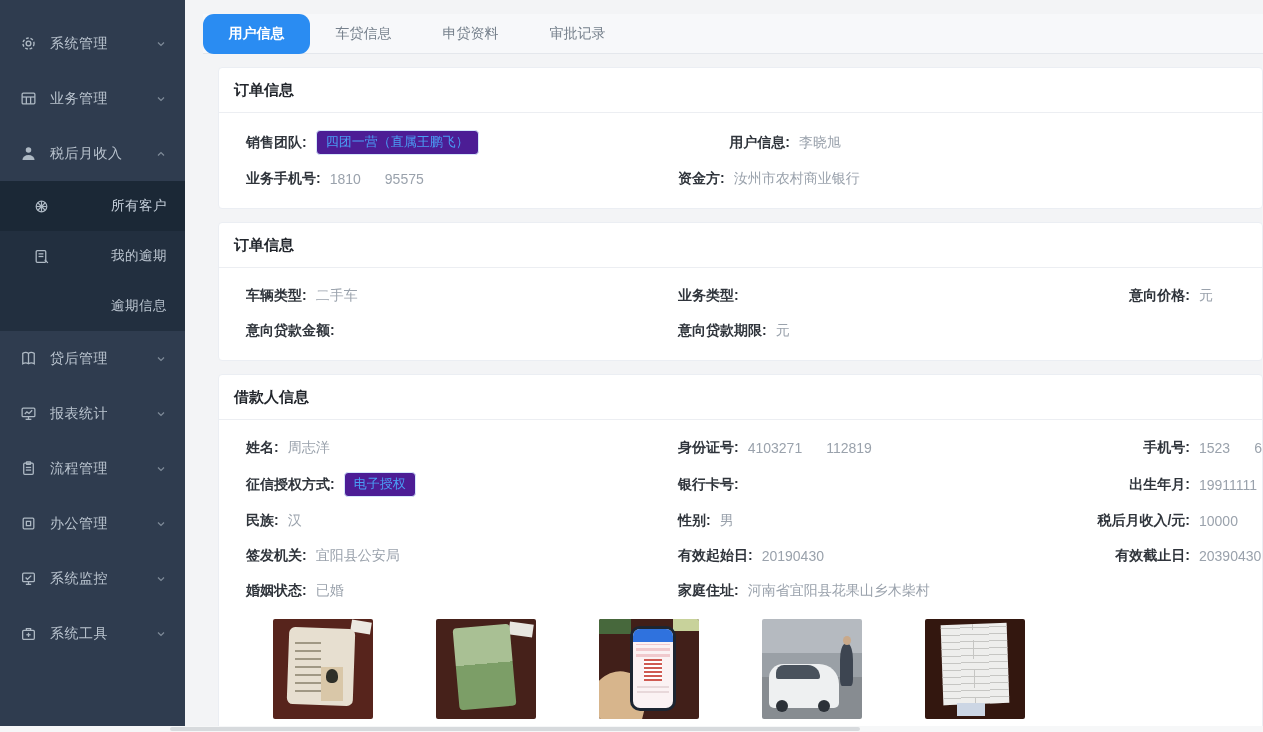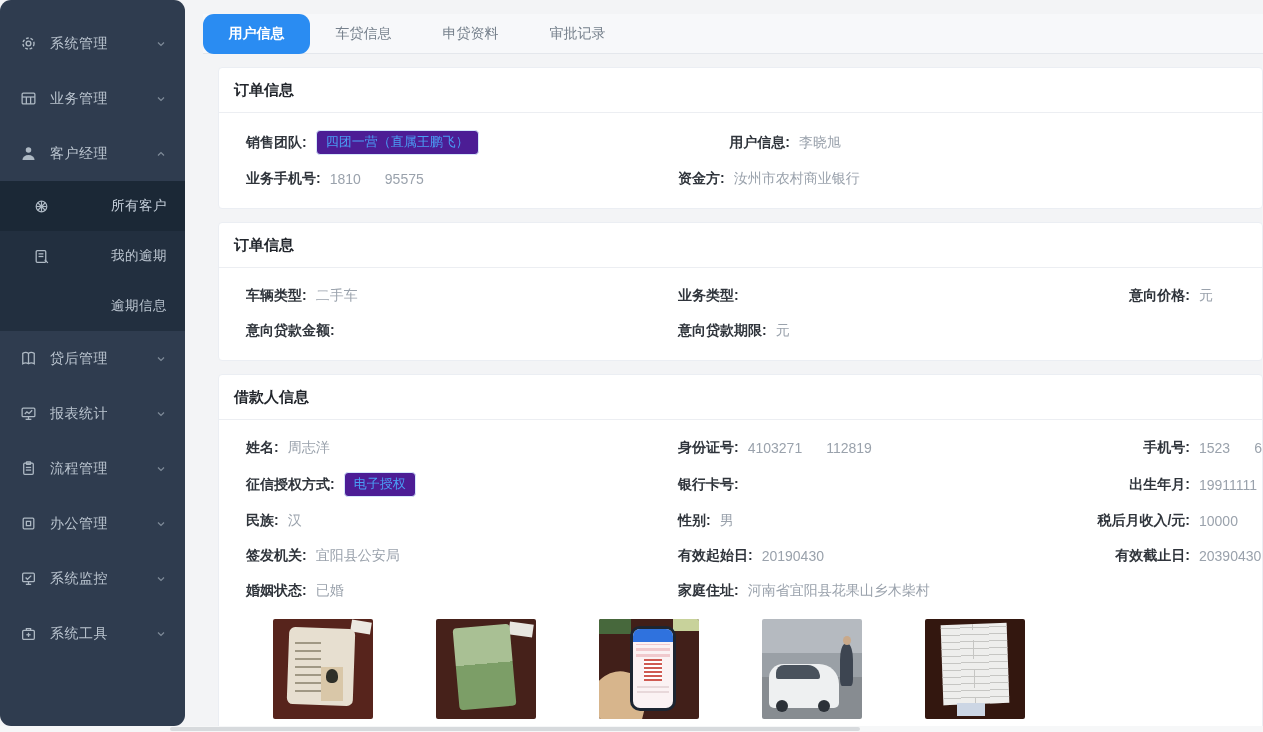--- a/index.html
+++ b/index.html
@@ -1,21 +1,21 @@
 <!DOCTYPE html>
 <html><head>
 <meta charset="utf-8">
 <style>
   * { margin:0; padding:0; box-sizing:border-box; }
   html,body { width:1263px; height:732px; overflow:hidden; background:#f3f4f6;
     font-family:"Liberation Sans","DejaVu Sans",sans-serif; font-size:14px; }
 
   
   .sidebar { position:absolute; left:0; top:0; width:185px; height:726px;
-    background:#2f3c4f; color:#bac4cf;border-radius:11px; }
+    background:#2f3c4f; color:#bac4cf; }
   .menu-item { height:55px; display:flex; align-items:center; padding:0 18px 0 20px;
     cursor:pointer; font-size:14px; }
   .menu-item .mi-icon { width:17px; height:17px; flex:0 0 17px; color:#aeb9c4; }
   .menu-item .mi-label { flex:1; margin-left:13px; letter-spacing:.5px; }
   .menu-item .chev { width:12px; height:12px; color:#7f8b99; }
   .sidebar { padding-top:16px; }
   .submenu { background:#222f3f;text-align:right; }
   .submenu .menu-item { height:50px; padding-left:33px; font-size:13.5px; }
   .submenu .menu-item.active { background:#1b2836; color:#c7d1dc; }
   .submenu .no-icon { padding-left:72px; }
@@ -142,21 +142,21 @@
     <svg class="chev" viewBox="0 0 16 16" fill="none" stroke="currentColor" stroke-width="1.6">
         <polyline points="4,6 8,10 12,6"></polyline>
       </svg>
   </div>
 
   <div class="menu-item">
     <svg class="mi-icon" viewBox="0 0 16 16" fill="currentColor">
       <circle cx="8" cy="4.8" r="2.6"></circle>
         <path d="M2.3 14 a5.7 4.6 0 0 1 11.4 0 z"></path>
     </svg>
-    <span class="mi-label">客户经理</span>
+    <span class="mi-label">税后月收入</span>
     <svg class="chev" viewBox="0 0 16 16" fill="none" stroke="currentColor" stroke-width="1.6">
         <polyline points="4,10 8,6 12,10"></polyline>
       </svg>
   </div>
 
   <div class="submenu">
     <div class="menu-item active">
       <svg class="mi-icon" viewBox="0 0 16 16" fill="none" stroke="currentColor" stroke-width="1.1">
         <circle cx="8" cy="8" r="5"></circle>
           <circle cx="8" cy="8" r="1.2" fill="currentColor"></circle>

